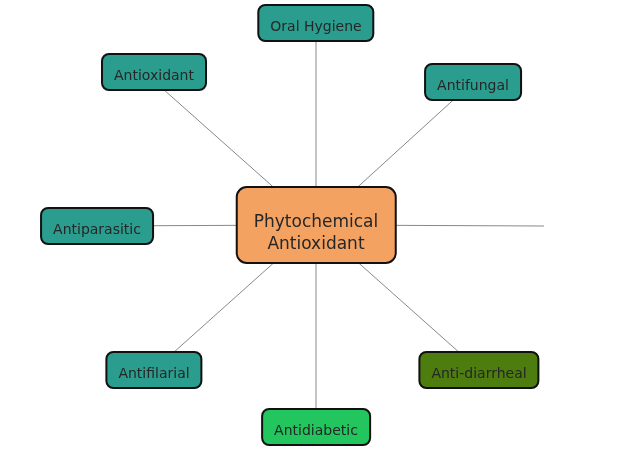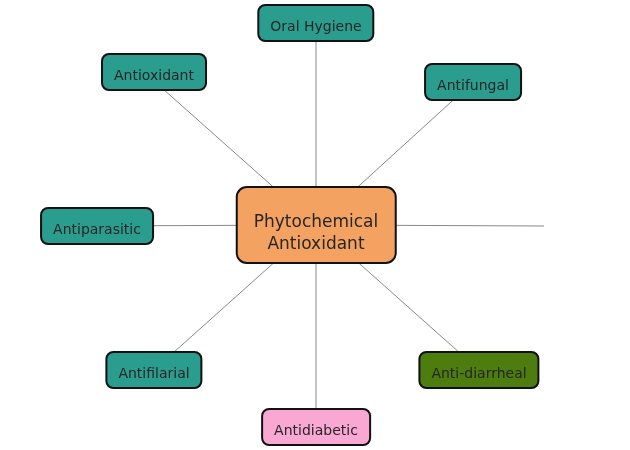--- a/index.html
+++ b/index.html
@@ -63,17 +63,17 @@
       <line x1="316" y1="225" x2="85" y2="226" stroke="#888888" stroke-width="1"></line>
       <line x1="316" y1="225" x2="154" y2="81" stroke="#888888" stroke-width="1"></line>
     </svg>
   <div class="center-node" id="centerNode" style="left: 316px; top: 225px; min-width: 159px; background: rgb(244, 162, 97); border-color: rgb(17, 17, 17); color: rgb(38, 38, 38);">
     <div>Phytochemical</div>
     <div>Antioxidant</div>
   </div>
 <div class="node" style="left: 316px; top: 23px; background: rgb(42, 157, 143); border-color: rgb(17, 17, 17); color: rgb(38, 38, 38);"><span>Oral Hygiene</span></div>
     <div class="node" style="left: 473px; top: 82px; background: rgb(42, 157, 143); border-color: rgb(17, 17, 17); color: rgb(38, 38, 38);"><span>Antifungal</span></div>
     <div class="node" style="left: 479px; top: 370px; background: #4d7c0f; border-color: rgb(17, 17, 17); color: rgb(38, 38, 38);"><span>Anti-diarrheal</span></div>
-    <div class="node" style="left: 316px; top: 427px; background: #f9a8d4; border-color: rgb(17, 17, 17); color: rgb(38, 38, 38);"><span>Antidiabetic</span></div>
+    <div class="node" style="left: 316px; top: 427px; background: #22c55e; border-color: rgb(17, 17, 17); color: rgb(38, 38, 38);"><span>Antidiabetic</span></div>
     <div class="node" style="left: 154px; top: 370px; background: rgb(42, 157, 143); border-color: rgb(17, 17, 17); color: rgb(38, 38, 38);"><span>Antifilarial</span></div>
     <div class="node" style="left: 97px; top: 226px; background: rgb(42, 157, 143); border-color: rgb(17, 17, 17); color: rgb(38, 38, 38);"><span>Antiparasitic</span></div>
     <div class="node" style="left: 154px; top: 72px; background: rgb(42, 157, 143); border-color: rgb(17, 17, 17); color: rgb(38, 38, 38);"><span>Antioxidant</span></div>
   </div>
 
 </body></html>

